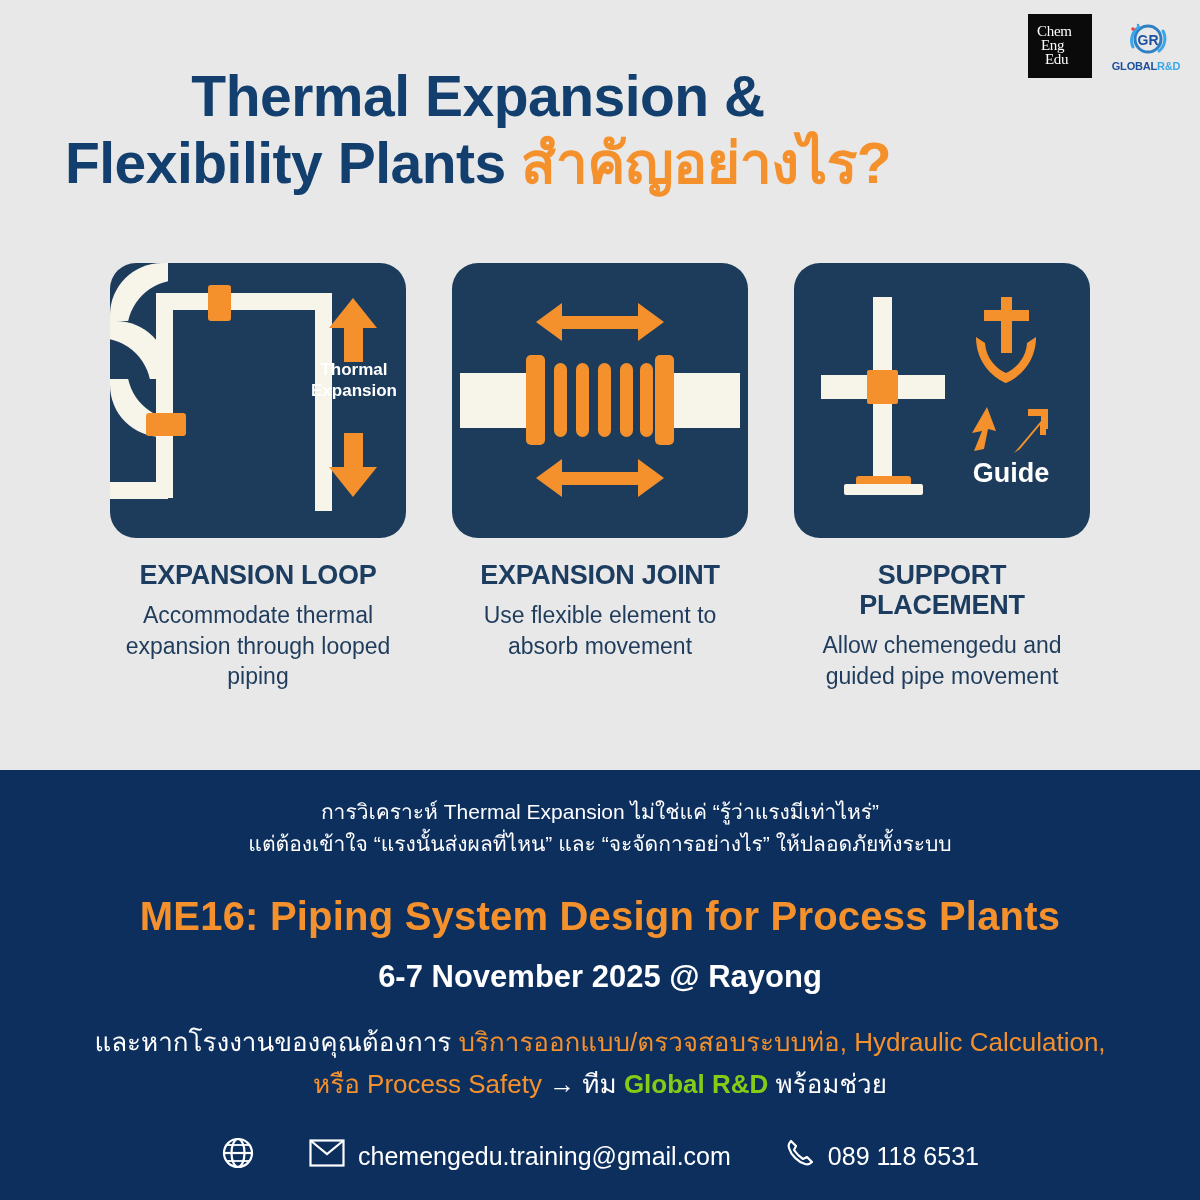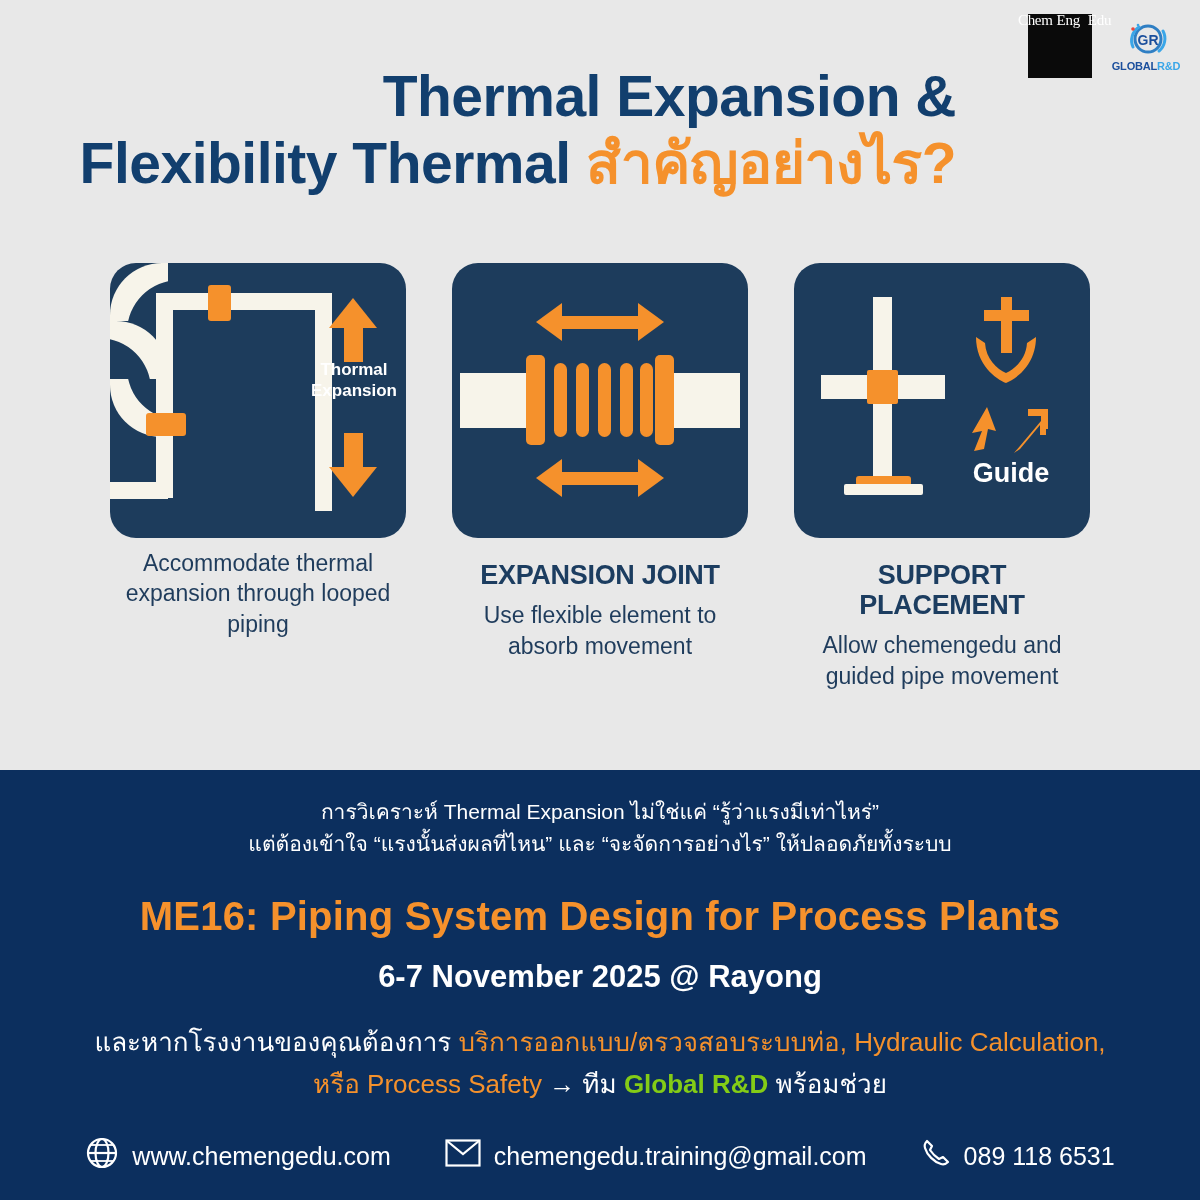--- a/index.html
+++ b/index.html
@@ -9,36 +9,36 @@
     background:#e8e8e8;
     position:relative;
     overflow:hidden;
   }
 
   
   .logos { position:absolute; top:14px; right:18px; display:flex; align-items:center; gap:18px; }
   .logo-chem {
     width:64px; height:64px; background:#0a0a0a;
     font-family:"Liberation Serif", serif; color:#ffffff;
-    display:flex; flex-direction:row; align-items:flex-start;
+    display:flex; flex-direction:column; align-items:flex-start;
     justify-content:center; padding-left:9px; line-height:0.92;
   }
   .logo-chem span { font-size:15px; letter-spacing:-0.3px; }
   .logo-chem span:nth-child(2) { padding-left:4px; }
   .logo-chem span:nth-child(3) { padding-left:8px; }
   .logo-global { width:72px; display:flex; flex-direction:column; align-items:center; }
   .logo-global-mark { width:46px; height:38px; position:relative; }
   .logo-global-text { font-size:11px; font-weight:bold; letter-spacing:-0.2px; margin-top:1px; }
   .lg-a { color:#1b4f9c; }
   .lg-b { color:#3aa6e8; }
 
   
   .headline {
     position:absolute; top:66px; left:0; width:956px;
-    text-align:right; line-height:1.07;
+    text-align:center; line-height:1.07;
   }
   .headline .l1, .headline .l2 {
     font-size:57px; font-weight:bold; color:#123f6e; letter-spacing:-0.5px;
   }
   .headline .l2 { display:block; margin-top:6px; }
   .headline .thai-q { color:#f5912c; }
 
   
   .cards { position:absolute; top:263px; left:0; width:1200px; display:flex; justify-content:center; gap:46px; }
   .card { width:296px; }
@@ -160,21 +160,21 @@
         <circle cx="10" cy="8" r="1.8" fill="#e8453c"></circle>
         <circle cx="15" cy="4" r="1.3" fill="#3aa6e8"></circle>
       </svg>
     </div>
     <div class="logo-global-text"><span class="lg-a">GLOBAL</span><span class="lg-b">R&amp;D</span></div>
   </div>
 </div>
 
 <div class="headline">
   <div class="l1">Thermal Expansion &amp;</div>
-  <div class="l2"><span>Flexibility Thermal</span>
+  <div class="l2"><span>Flexibility Plants</span>
     <span class="thai-q">สำคัญอย่างไร?</span></div>
 </div>
 
 <div class="cards">
 
   <div class="card">
     <div class="card-icon">
       <div class="pipe loop-top"></div>
       <div class="pipe loop-left"></div>
       <div class="pipe loop-right"></div>
@@ -190,20 +190,21 @@
       </div>
       <div class="thermal-lbl">
         <div>Thormal</div>
         <div>Expansion</div>
       </div>
       <div class="arrow-dn">
         <div class="arr-stem"></div>
           <div class="arr-head-dn"></div>
       </div>
     </div>
+    <div class="card-title">EXPANSION LOOP</div>
     <div class="card-desc">Accommodate thermal expansion through looped piping</div>
   </div>
 
   <div class="card">
     <div class="card-icon">
       <div class="j-arrow-top">
         <div class="dbl-arrow">
             <div class="dbl-hl"></div>
             <div class="dbl-bar"></div>
             <div class="dbl-hr"></div>
@@ -283,21 +284,20 @@
     <div class="contact">
       <span>
         <svg width="34" height="34" viewBox="0 0 34 34">
           <circle cx="17" cy="17" r="14" fill="none" stroke="#fff" stroke-width="2.2"></circle>
           <ellipse cx="17" cy="17" rx="6.5" ry="14" fill="none" stroke="#fff" stroke-width="2.2"></ellipse>
           <line x1="3" y1="17" x2="31" y2="17" stroke="#fff" stroke-width="2.2"></line>
           <line x1="5.5" y1="9" x2="28.5" y2="9" stroke="#fff" stroke-width="1.8"></line>
           <line x1="5.5" y1="25" x2="28.5" y2="25" stroke="#fff" stroke-width="1.8"></line>
         </svg>
       </span>
-      <span>www.chemengedu.com</span>
     </div>
 
     <div class="contact">
       <span>
         <svg width="36" height="28" viewBox="0 0 36 28">
           <rect x="1.5" y="1.5" width="33" height="25" fill="none" stroke="#fff" stroke-width="2.2"></rect>
           <path d="M1.5 1.5 L18 15 L34.5 1.5" fill="none" stroke="#fff" stroke-width="2.2"></path>
         </svg>
       </span>
       <span>chemengedu.training@gmail.com</span>

